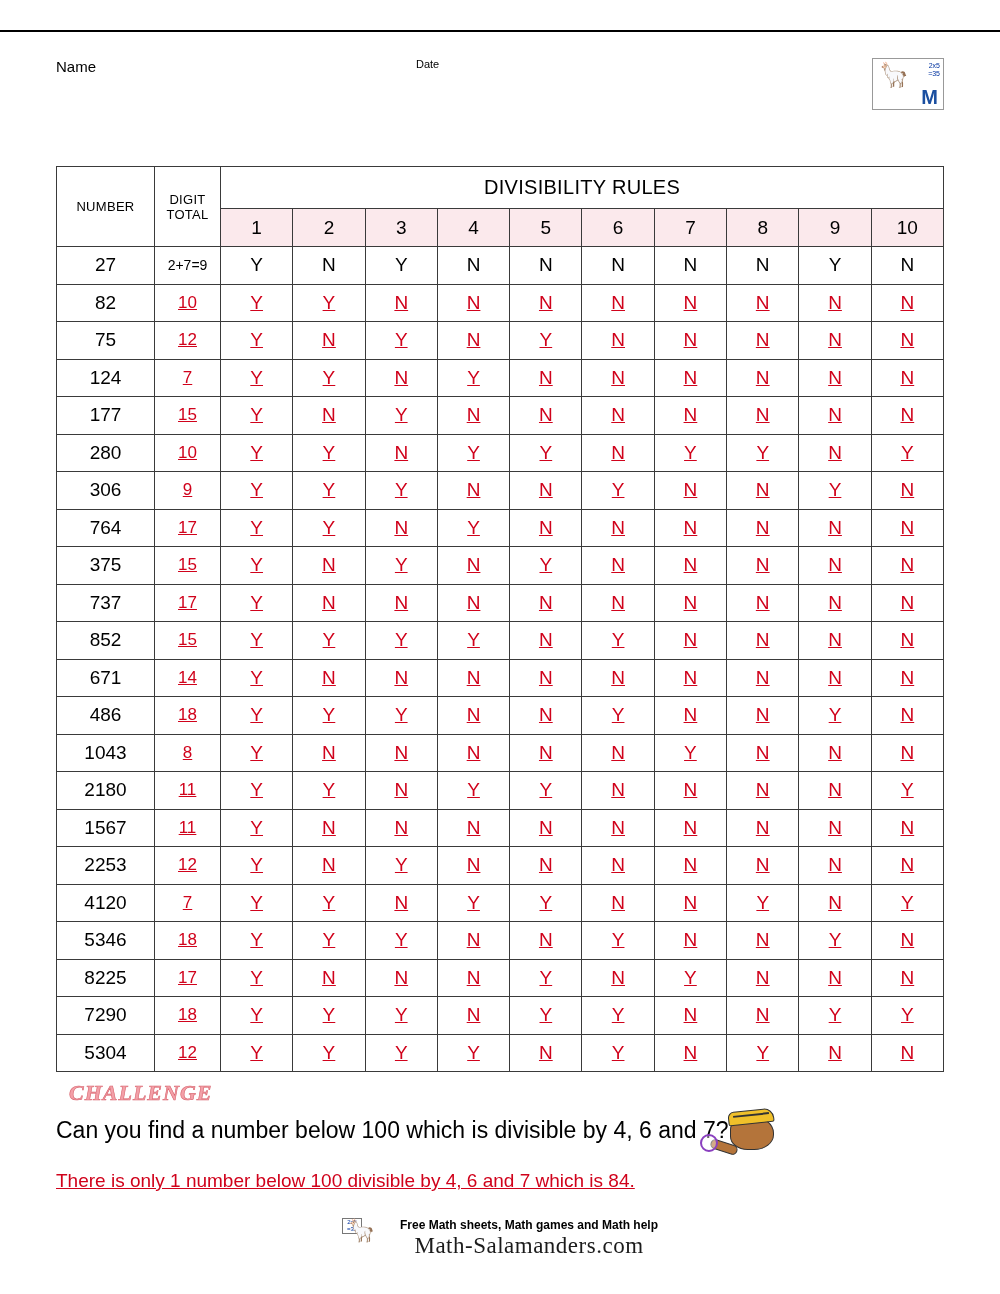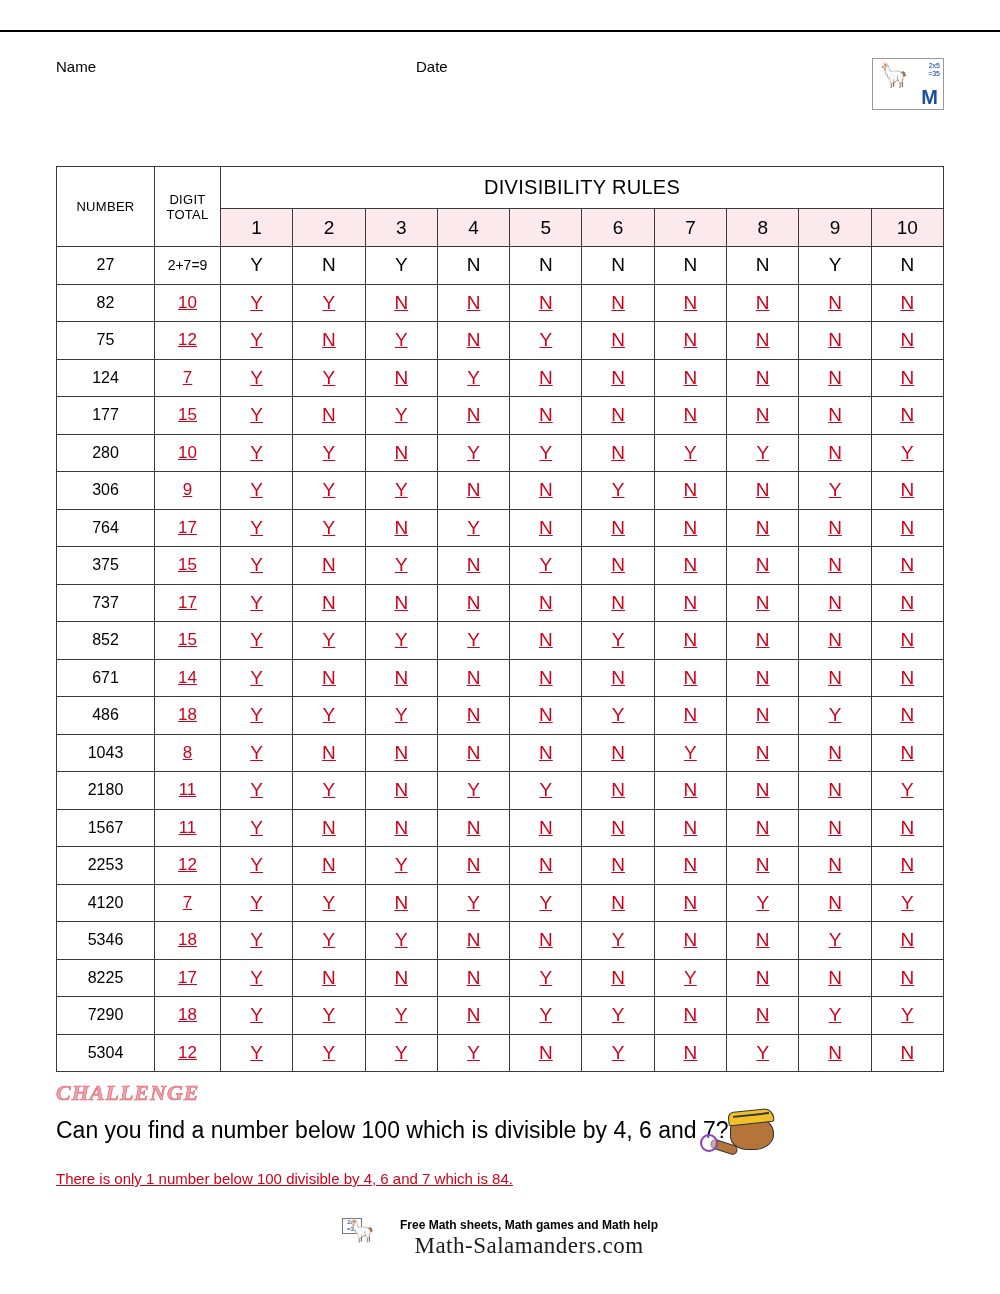--- a/index.html
+++ b/index.html
@@ -40,21 +40,21 @@
   .name-label {
     position: absolute;
     left: 0;
     top: 0;
     font-size: 15px;
   }
   .date-label {
     position: absolute;
     left: 360px;
     top: 0;
-    font-size: 15px;
+    font-size: 11px;
   }
   .logo-box {
     position: absolute;
     top: 58px;
     right: 56px;
     width: 72px;
     height: 52px;
     border: 1px solid #999;
     background: #fff;
     overflow: hidden;
@@ -120,21 +120,21 @@
     font-size: 20px;
     height: 42px;
     letter-spacing: 0.3px;
   }
   .th-rule-num {
     background: #fbe9ec;
     font-size: 19px;
     height: 38px;
   }
   td.num {
-    font-size: 16px;
+    font-size: 19px;
     height: 37.5px;
   }
   td.digit {
     font-size: 16px;
   }
   td.digit .ans {
     color: #d0021b;
     text-decoration: underline;
     font-size: 17px;
   }
@@ -147,42 +147,42 @@
   }
   td.cell .ans {
     color: #d0021b;
     text-decoration: underline;
   }
   td.cell .plain {
     color: #000;
   }
   .challenge-title {
     position: absolute;
-    left: 56px;
+    left: 69px;
     top: 1080px;
     font-family: "Liberation Serif", serif;
     font-style: italic;
     font-weight: bold;
     font-size: 22px;
     letter-spacing: 1px;
     color: #f3a0a8;
     -webkit-text-stroke: 0.6px #d8656f;
   }
   .challenge-q {
     position: absolute;
     left: 56px;
     top: 1117px;
     font-size: 23px;
     color: #000;
   }
   .challenge-a {
     position: absolute;
     left: 56px;
     top: 1170px;
-    font-size: 15px;
+    font-size: 19px;
     color: #d0021b;
     text-decoration: underline;
   }
   .challenge-img {
     position: absolute;
     left: 700px;
     top: 1110px;
     width: 88px;
     height: 56px;
   }

